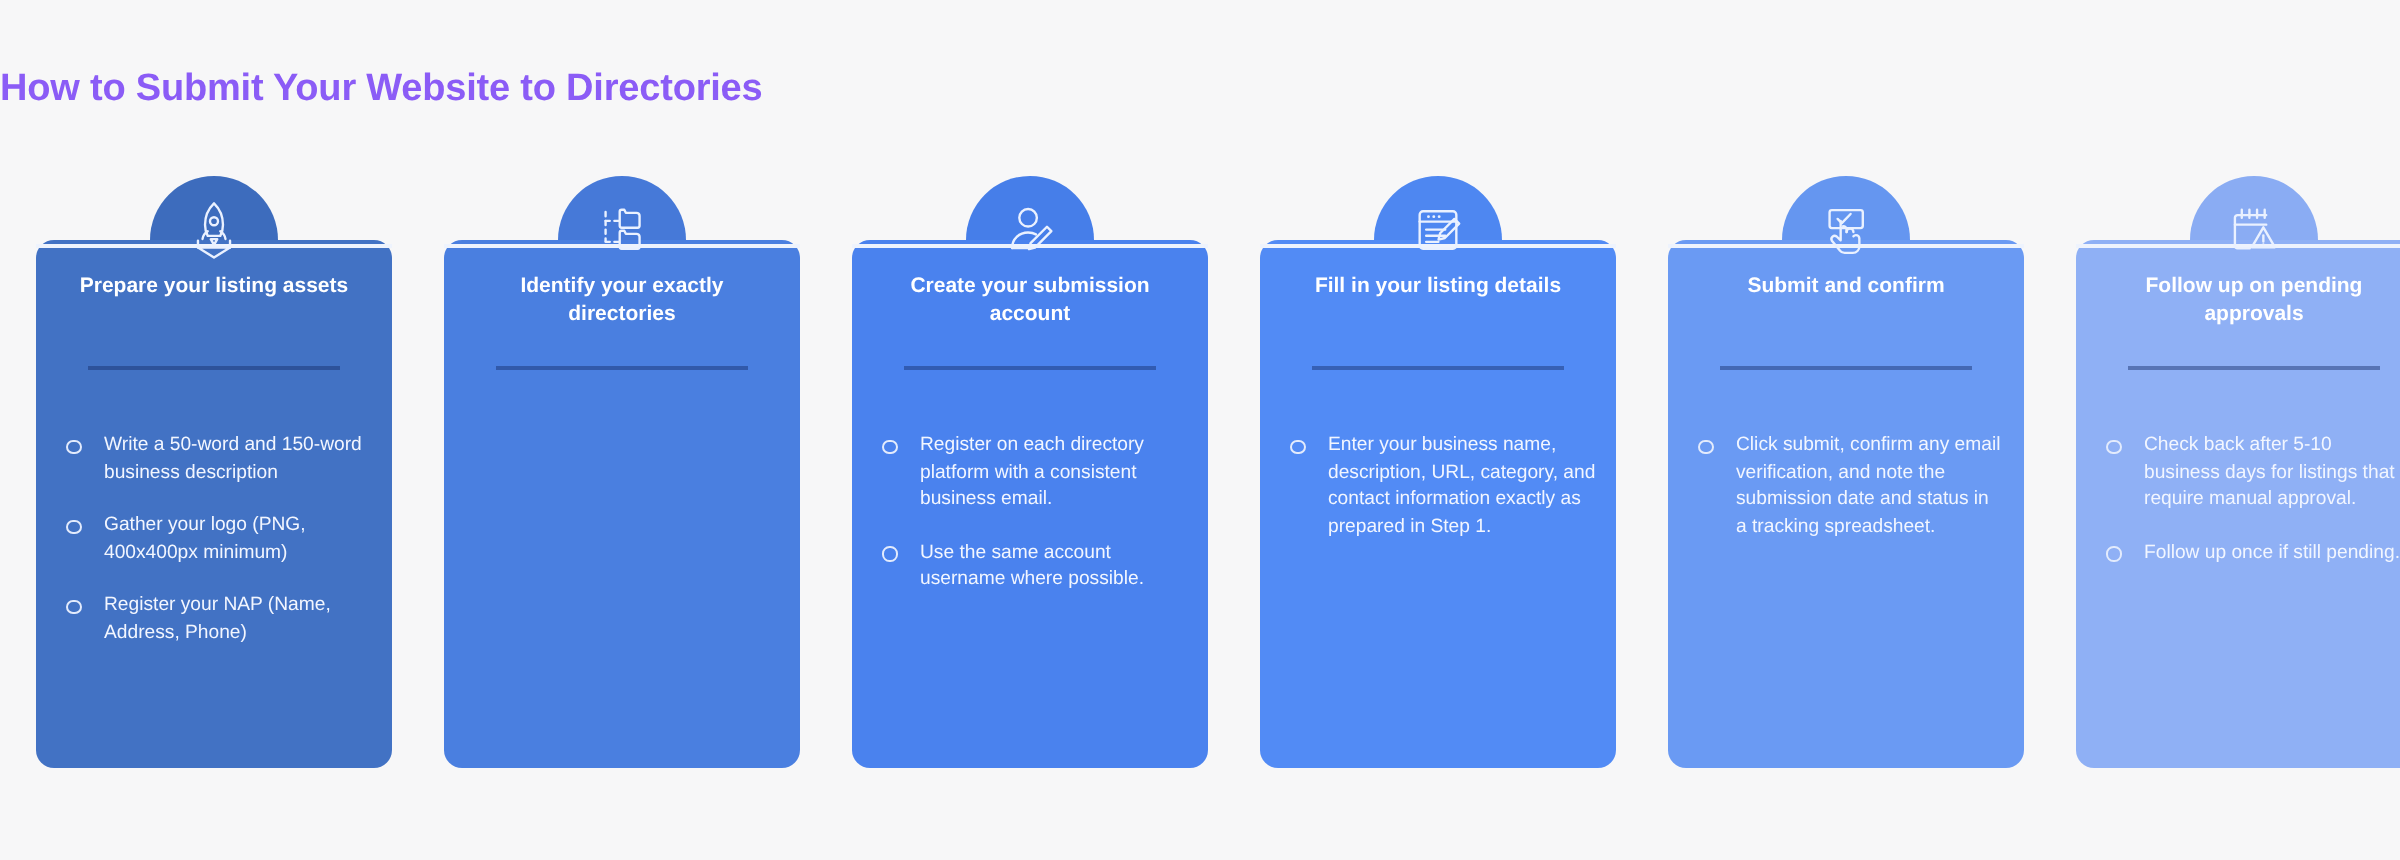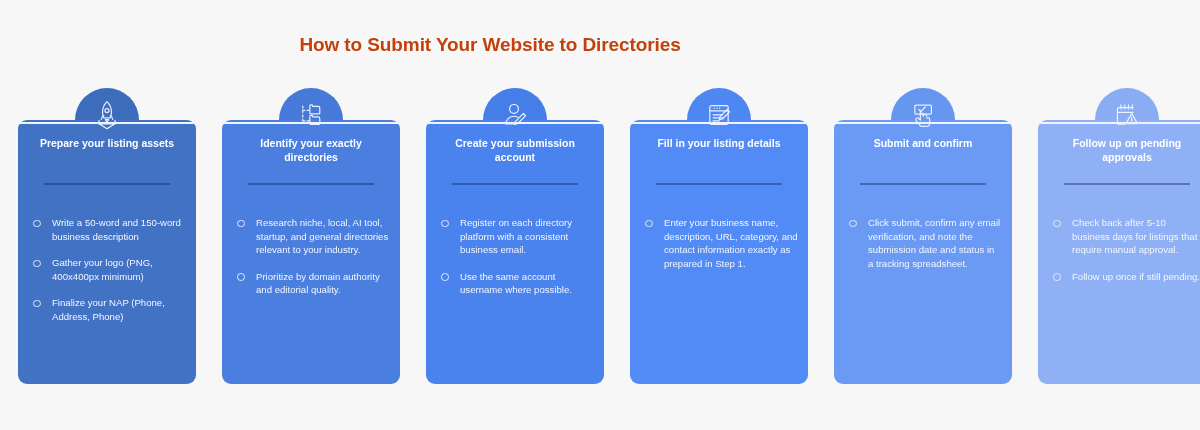--- a/index.html
+++ b/index.html
@@ -17,24 +17,24 @@
     width: 1200px;
     height: 430px;
     background: #f7f7f8;
   }
 
   .page-title {
     position: absolute;
     top: 34px;
     left: 0;
     width: 980px;
-    text-align: center;
+    text-align: left;
     font-size: 19px;
     font-weight: bold;
-    color: #c2410c;
+    color: #8b5cf6;
     letter-spacing: -0.1px;
   }
 
   .cards {
     position: absolute;
     top: 88px;
     left: 18px;
     width: 1164px;
     height: 296px;
     display: flex;
@@ -173,50 +173,40 @@
       <div class="bullet">
         <span class="bullet-marker"></span>
         <span>Write a 50-word and 150-word business description</span>
       </div>
       <div class="bullet">
         <span class="bullet-marker"></span>
         <span>Gather your logo (PNG, 400x400px minimum)</span>
       </div>
       <div class="bullet">
         <span class="bullet-marker"></span>
-        <span>Finalize your NAP (Phone, Address, Phone)</span>
+        <span>Register your NAP (Name, Address, Phone)</span>
       </div>
         </div>
   </div>
       <div class="card">
     <div class="card-bump" style="background:#4679d8"></div>
     <div class="card-body" style="background:#4a7fe0"></div>
     <div class="card-divider"></div>
     <div class="card-icon">
 
     <svg viewBox="0 0 44 44" fill="none" stroke="#eaf1ff" stroke-width="1.25" stroke-linecap="round" stroke-linejoin="round">
       <path d="M24 13h5.6a1.6 1.6 0 0 1 1.6 1.6v5.2a1 1 0 0 1-1 1h-8.4a1 1 0 0 1-1-1v-7.4a1 1 0 0 1 1-1h1.4z"></path>
       <path d="M24 24h5.6a1.6 1.6 0 0 1 1.6 1.6v5.2a1 1 0 0 1-1 1h-8.4a1 1 0 0 1-1-1v-7.4a1 1 0 0 1 1-1h1.4z"></path>
       <path d="M13.4 12.6v15.2" stroke-dasharray="2.2 2.4"></path>
       <path d="M13.4 17.2h7.4" stroke-dasharray="2.2 2.4"></path>
       <path d="M13.4 28.2h7.4" stroke-dasharray="2.2 2.4"></path>
     </svg>
     </div>
     <div class="card-title">Identify your exactly directories</div>
     <div class="title-rule"></div>
-    <div class="bullets">
-      <div class="bullet">
-        <span class="bullet-marker"></span>
-        <span>Research niche, local, AI tool, startup, and general directories relevant to your industry.</span>
-      </div>
-      <div class="bullet">
-        <span class="bullet-marker"></span>
-        <span>Prioritize by domain authority and editorial quality.</span>
-      </div>
-        </div>
   </div>
       <div class="card">
     <div class="card-bump" style="background:#467ee9"></div>
     <div class="card-body" style="background:#4a82ee"></div>
     <div class="card-divider"></div>
     <div class="card-icon">
 
     <svg viewBox="0 0 44 44" fill="none" stroke="#eaf1ff" stroke-width="1.25" stroke-linecap="round" stroke-linejoin="round">
       <circle cx="21" cy="15.6" r="4.6"></circle>
       <path d="M12.6 31.4c0-4.7 3.8-8.1 8.4-8.1 1.5 0 2.9.3 4.1 1"></path>

